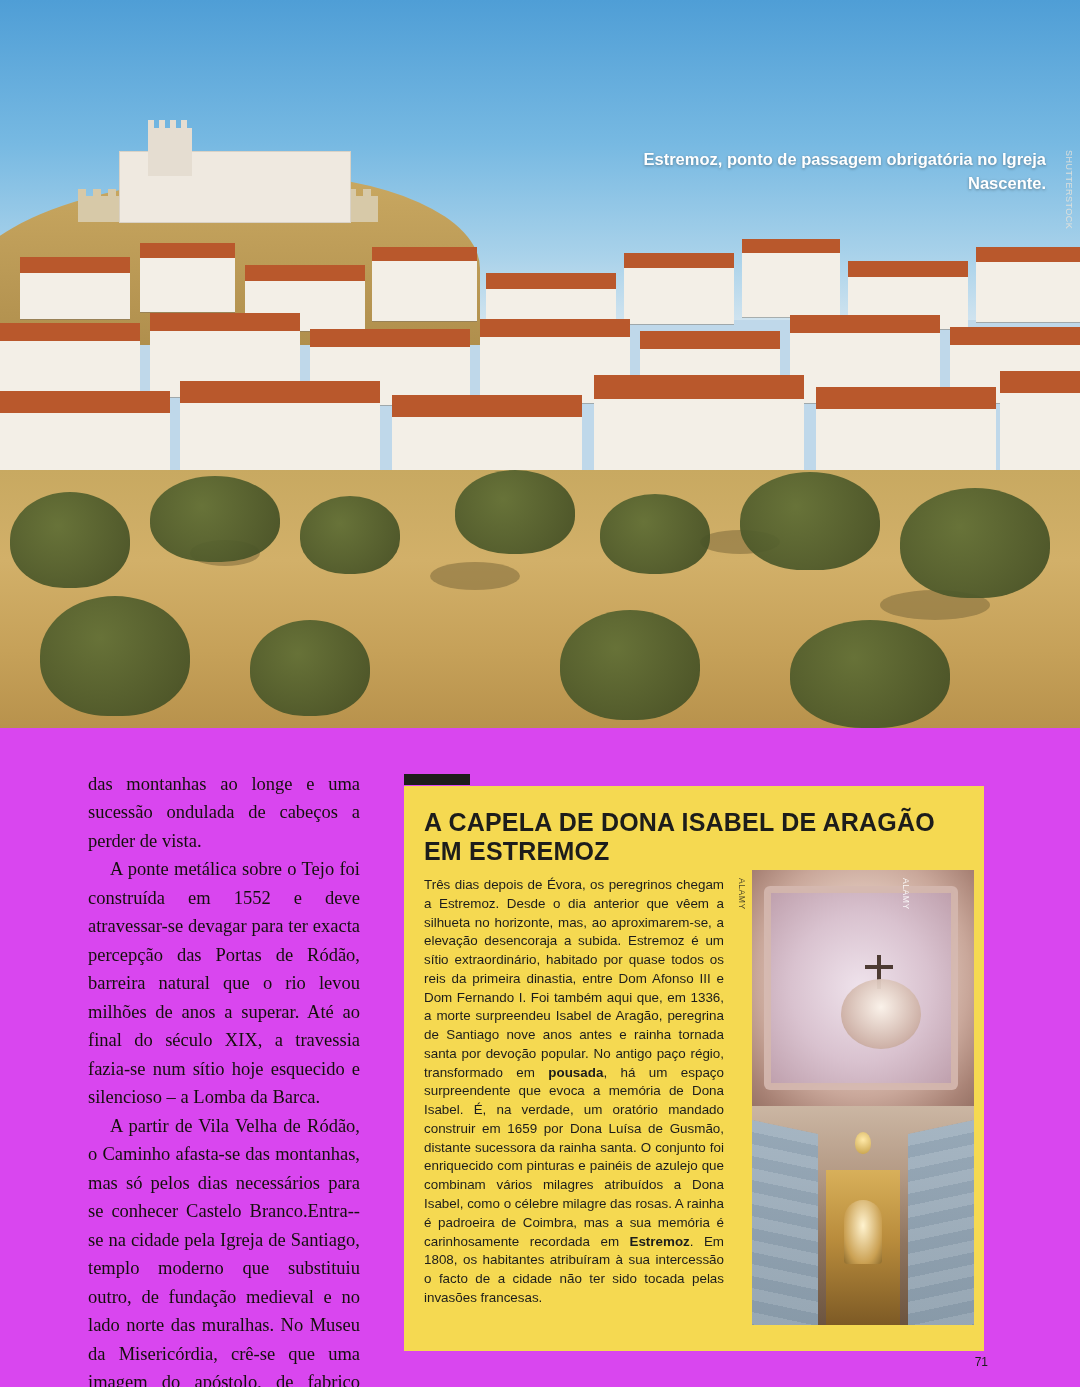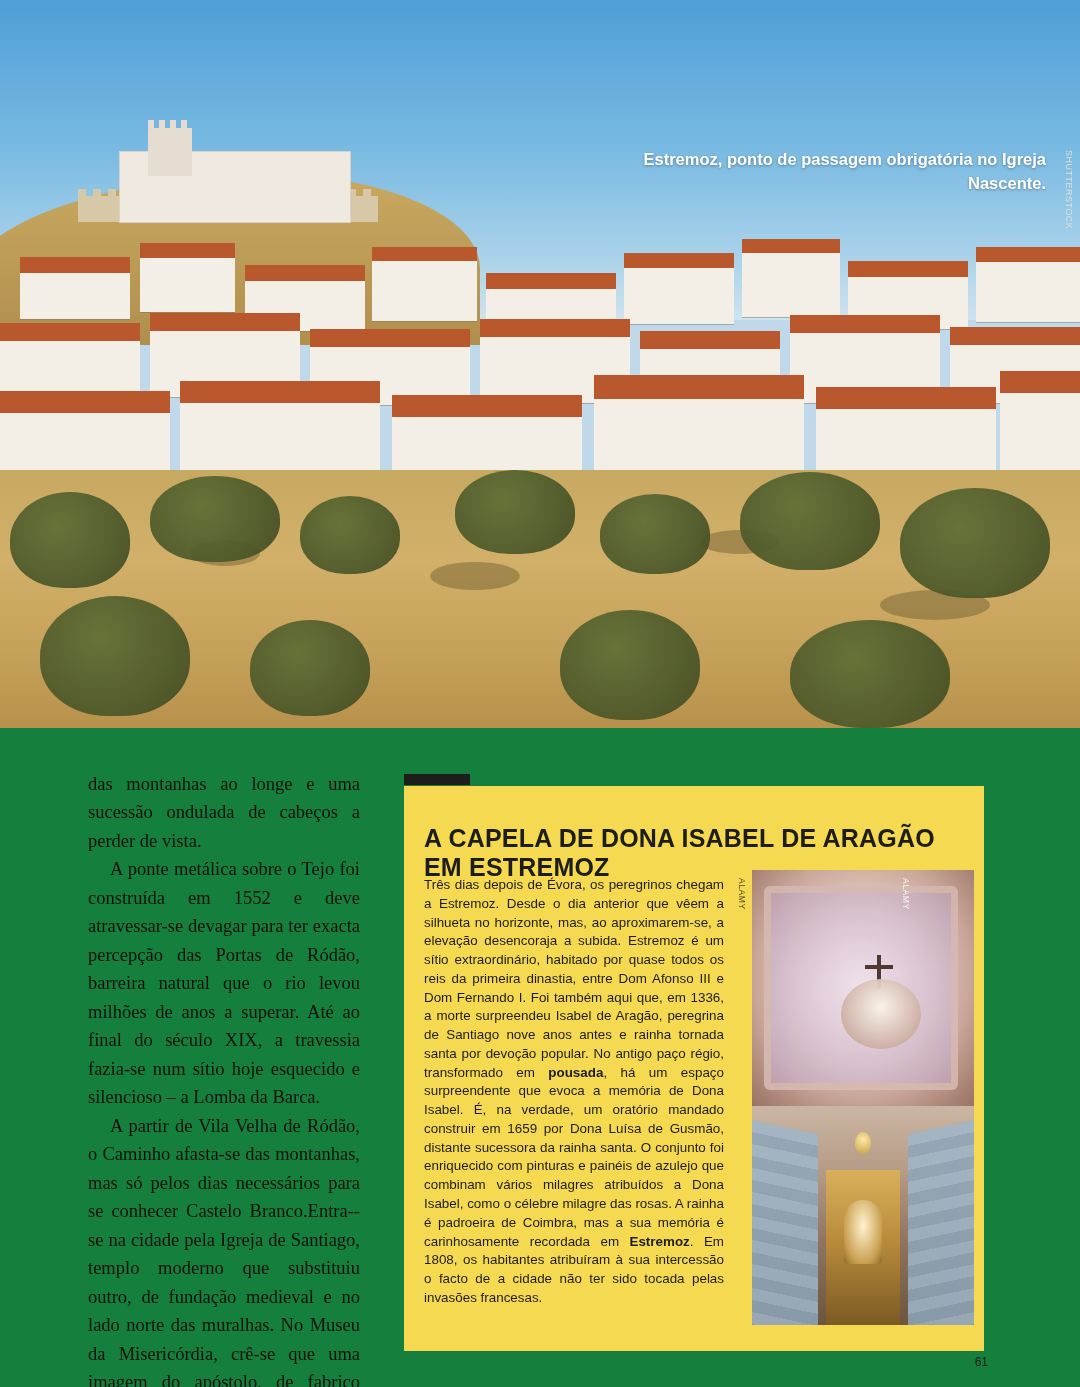--- a/index.html
+++ b/index.html
@@ -127,21 +127,21 @@
     text-shadow: 0 1px 3px rgba(0,0,0,.35);
   }
 
   
   .body-area {
     position: absolute;
     left: 0;
     top: 728px;
     width: 1080px;
     height: 659px;
-    background: #15803d;
+    background: #d946ef;
   }
   .col-left {
     position: absolute;
     left: 88px;
     top: 42px;
     width: 272px;
     font-family: "Liberation Serif", serif;
     font-size: 18.5px;
     line-height: 1.54;
     color: #14100c;
@@ -167,21 +167,21 @@
     position: absolute;
     left: 404px;
     top: 46px;
     width: 66px;
     height: 11px;
     background: #1d1d1b;
   }
   .sidebar-title {
     position: absolute;
     left: 424px;
-    top: 96px;
+    top: 80px;
     width: 530px;
     font-size: 25px;
     line-height: 1.14;
     font-weight: 700;
     letter-spacing: .2px;
     color: #1d1d1b;
     text-transform: uppercase;
   }
   .sidebar-text {
     position: absolute;
@@ -422,14 +422,14 @@
     <div class="tile-wall-r"></div>
     <div class="altar">
       <div class="altar-niche"></div>
     </div>
     <div class="lamp"></div>
   </div>
 
   <div class="credit-side-1">ALAMY</div>
   <div class="credit-side-2">ALAMY</div>
 
-  <div class="page-number">61</div>
+  <div class="page-number">71</div>
 </div>
 
 </body></html>

